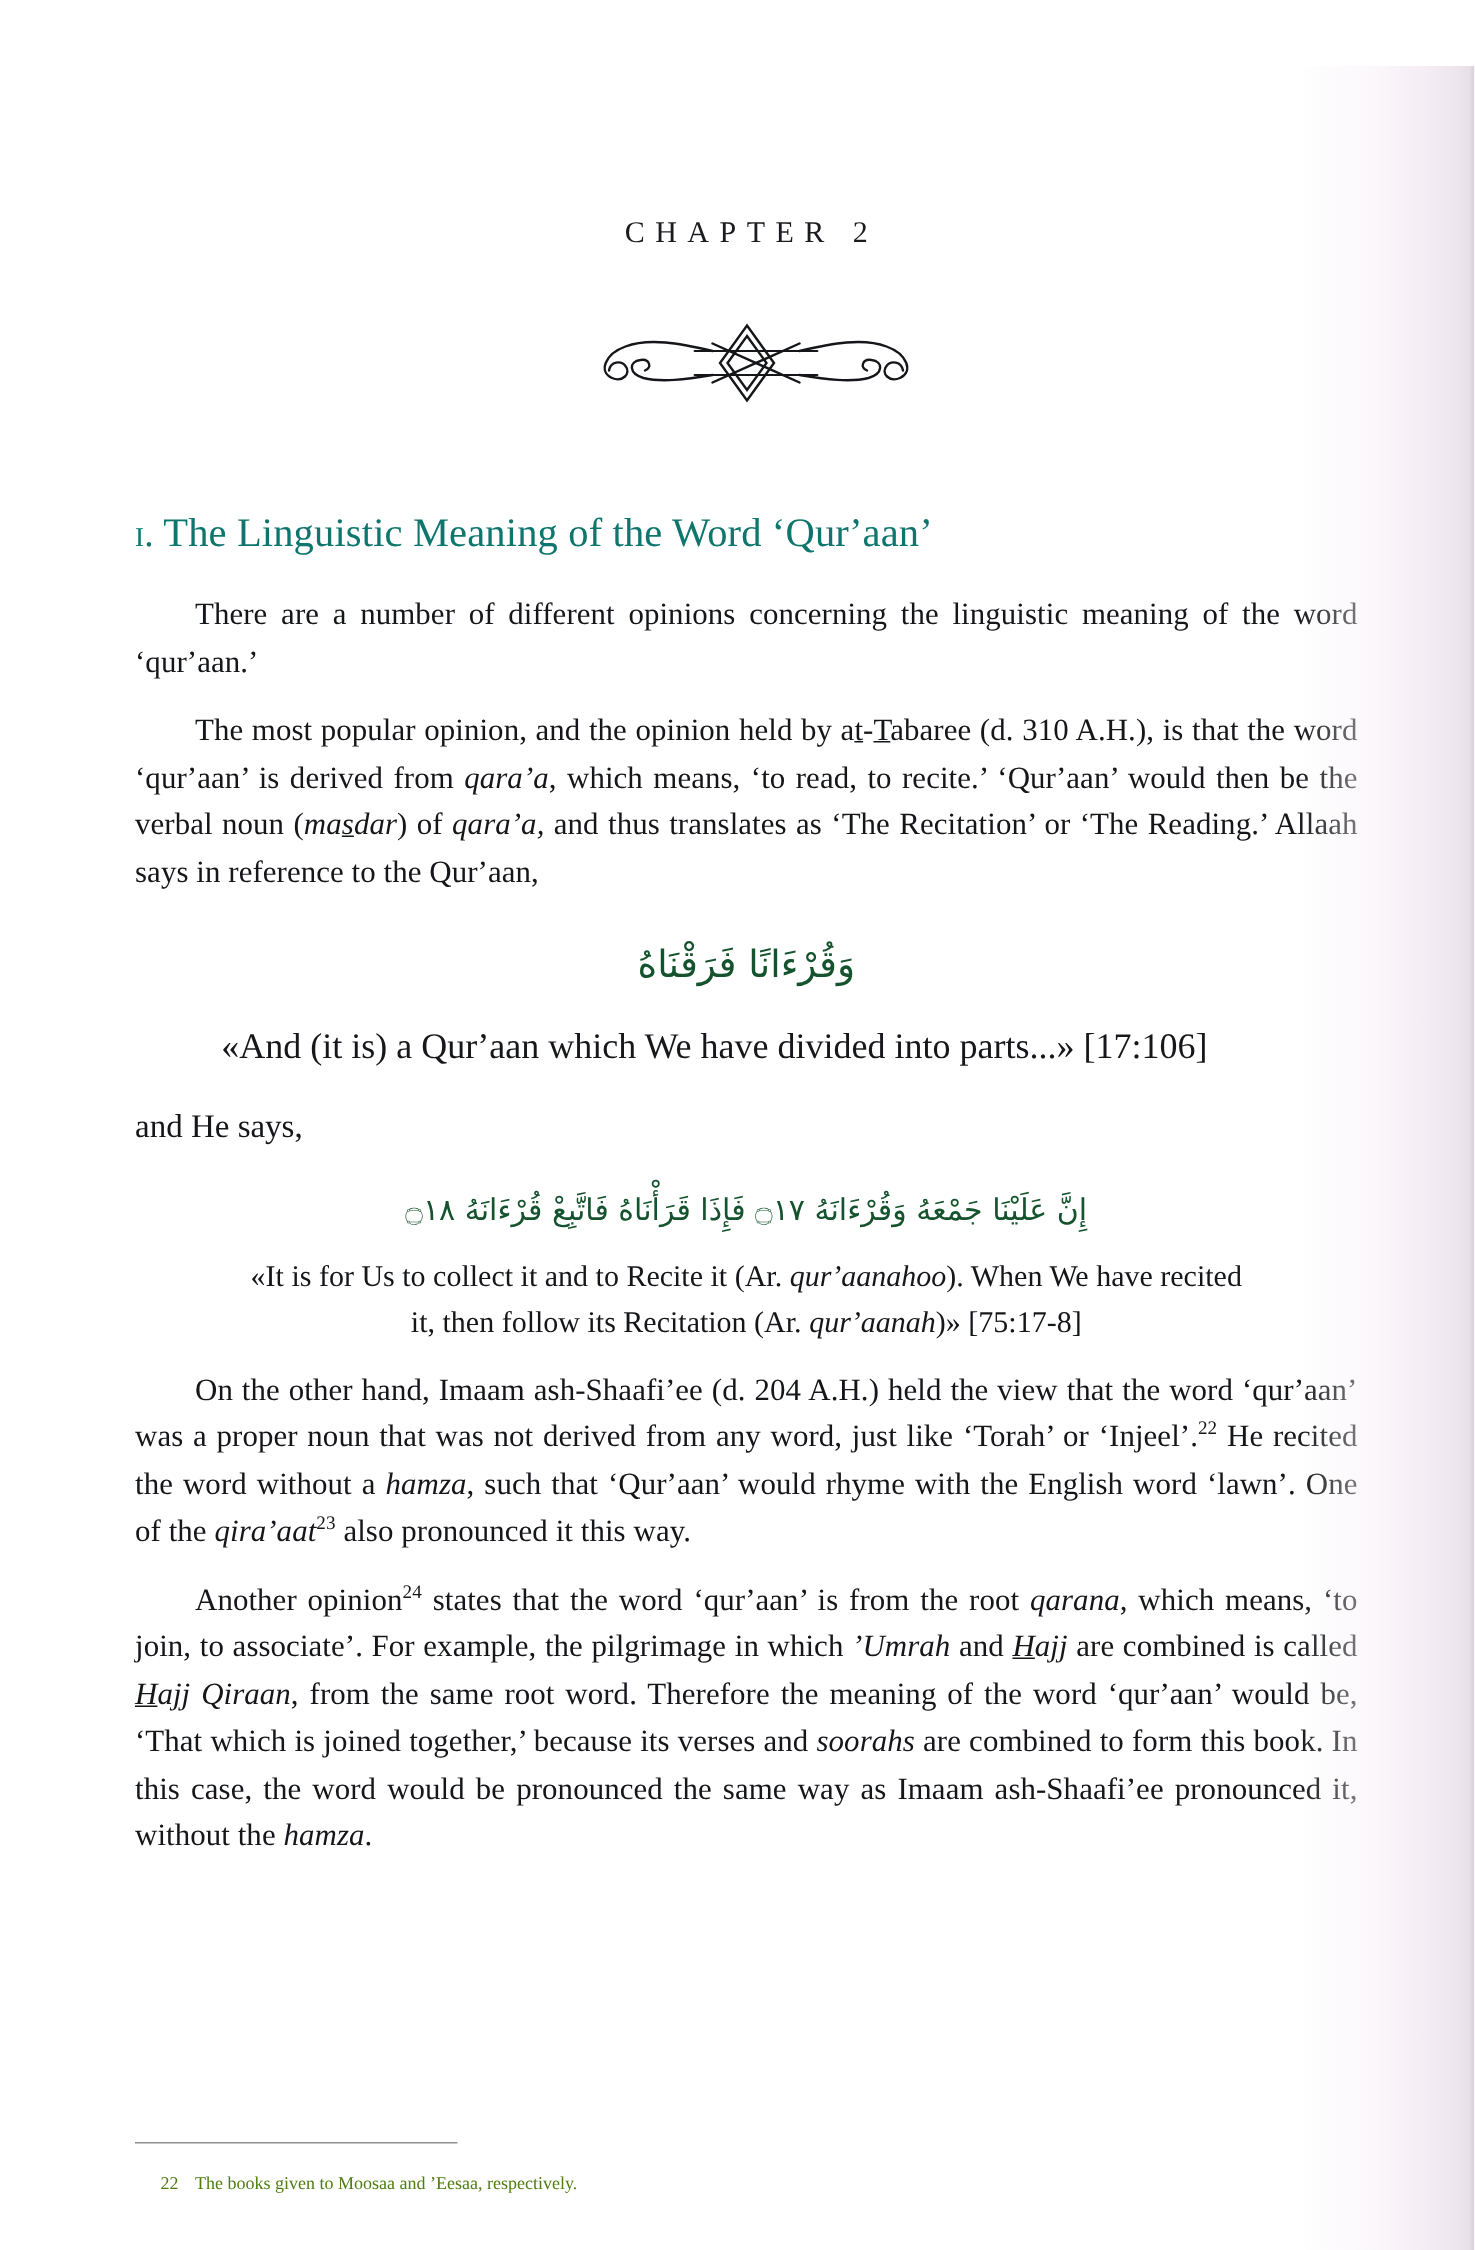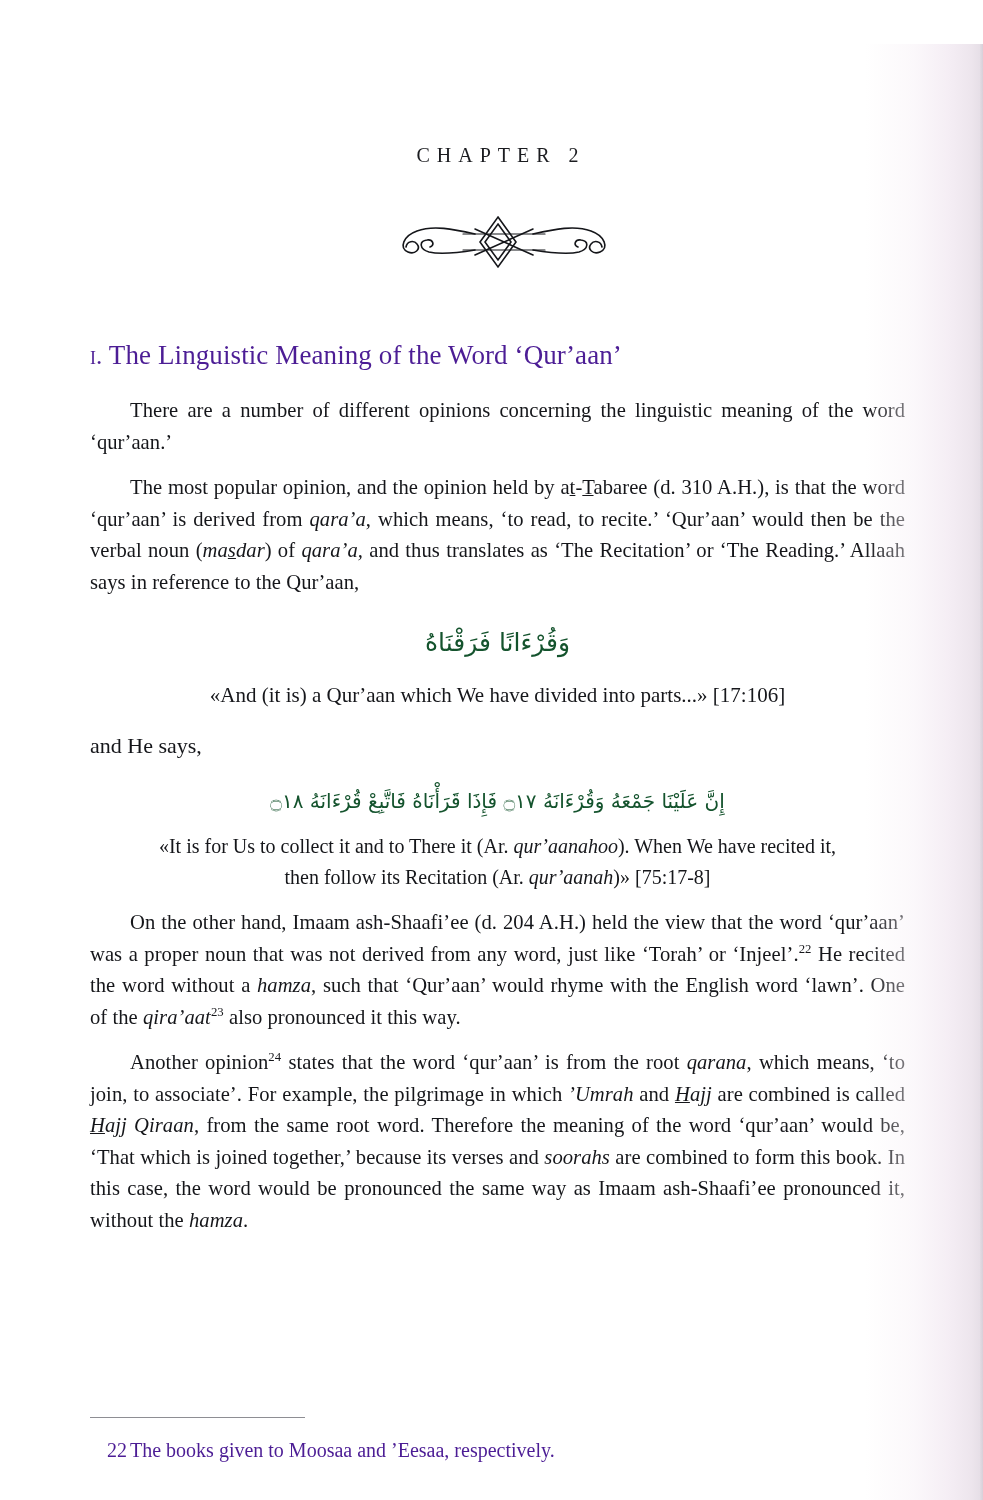--- a/index.html
+++ b/index.html
@@ -92,21 +92,21 @@
     width: 230px;
     height: 78px;
     display: block;
   }
 
   
   .section-heading {
     margin-top: 58px;
     font-size: 27px;
     line-height: 1.25;
-    color: #4c1d95;
+    color: #0f766e;
     font-weight: 400;
     letter-spacing: 0.1px;
   }
   .section-heading .numeral {
     font-variant: small-caps;
     text-transform: lowercase;
     font-size: 25px;
   }
 
   
@@ -143,23 +143,23 @@
   }
   .arabic-2 {
     margin-top: 24px;
     font-size: 20px;
     line-height: 1.55;
   }
 
   
   .quote {
     margin: 18px auto 0;
-    font-size: 21px;
+    font-size: 24px;
     line-height: 1.5;
-    text-align: center;
+    text-align: left;
     max-width: 700px;
     color: #16171b;
   }
   .quote-2 {
     margin: 14px auto 0;
     font-size: 20px;
     line-height: 1.55;
     text-align: center;
     max-width: 680px;
   }
@@ -179,26 +179,26 @@
     bottom: 78px;
     z-index: 3;
   }
   .fn-rule {
     width: 215px;
     height: 1px;
     background: #8e8e93;
     margin-bottom: 18px;
   }
   .fn-item {
-    font-size: 20px;
+    font-size: 12px;
     line-height: 1.46;
     text-align: justify;
     margin: 0 0 1px 0;
     padding-left: 0;
-    color: #4c1d95;
+    color: #4d7c0f;
   }
   .fn-num {
     display: inline-block;
     width: 40px;
     padding-left: 17px;
     box-sizing: border-box;
   }
 </style>
 </head>
 <body>
@@ -238,21 +238,21 @@
     <p class="body tight"><span>The most popular opinion, and the opinion held by a</span><span class="und">t</span><span>-</span><span class="und">T</span><span>abaree (d. 310 A.H.), is that the word ‘qurʼaan’ is derived from </span><span class="it">qaraʼa</span><span>, which means, ‘to read, to recite.’ ‘Qurʼaan’ would then be the verbal noun (</span><span class="it">ma</span><span class="it und">s</span><span class="it">dar</span><span>) of </span><span class="it">qaraʼa,</span><span> and thus translates as ‘The Recitation’ or ‘The Reading.’ Allaah says in reference to the Qurʼaan,</span></p>
 
     <div class="arabic arabic-1">وَقُرْءَانًا فَرَقْنَاهُ</div>
 
     <div class="quote"><span>«And (it is) a Qurʼaan which We have divided into parts...»</span> <span>[17:106]</span></div>
 
     <p class="and-he-says">and He says,</p>
 
     <div class="arabic arabic-2">إِنَّ عَلَيْنَا جَمْعَهُ وَقُرْءَانَهُ ۝١٧ فَإِذَا قَرَأْنَاهُ فَاتَّبِعْ قُرْءَانَهُ ۝١٨</div>
 
-    <div class="quote-2"><span>«It is for Us to collect it and to There it (Ar. </span><span class="it">qurʼaanahoo</span><span>). When We have</span> <span>recited it, then follow its Recitation (Ar. </span><span class="it">qurʼaanah</span><span>)»</span> <span>[75:17-8]</span></div>
+    <div class="quote-2"><span>«It is for Us to collect it and to Recite it (Ar. </span><span class="it">qurʼaanahoo</span><span>). When We have</span> <span>recited it, then follow its Recitation (Ar. </span><span class="it">qurʼaanah</span><span>)»</span> <span>[75:17-8]</span></div>
 
     <p class="body tight"><span>On the other hand, Imaam ash-Shaafi’ee (d. 204 A.H.) held the view that the word ‘qurʼaan’ was a proper noun that was not derived from any word, just like ‘Torah’ or ‘Injeel’.</span><sup class="fn">22</sup><span> He recited the word without a </span><span class="it">hamza</span><span>, such that ‘Qurʼaan’ would rhyme with the English word ‘lawn’. One of the </span><span class="it">qiraʼaat</span><sup class="fn">23</sup><span> also pronounced it this way.</span></p>
 
     <p class="body tight"><span>Another opinion</span><sup class="fn">24</sup><span> states that the word ‘qurʼaan’ is from the root </span><span class="it">qarana</span><span>, which means, ‘to join, to associate’. For example, the pilgrimage in which </span><span class="it">ʼUmrah</span><span> and </span><span class="it und">H</span><span class="it">ajj</span><span> are combined is called </span><span class="it und">H</span><span class="it">ajj Qiraan</span><span>, from the same root word. Therefore the meaning of the word ‘qurʼaan’ would be,  ‘That which is joined together,’  because its verses and </span><span class="it">soorahs</span><span> are combined to form this book. In this case, the word would be pronounced the same way as Imaam ash-Shaafi’ee pronounced it, without the </span><span class="it">hamza</span><span>.</span></p>
 
   </div>
 
   <div class="footnotes">
     <div class="fn-rule"></div>
 

